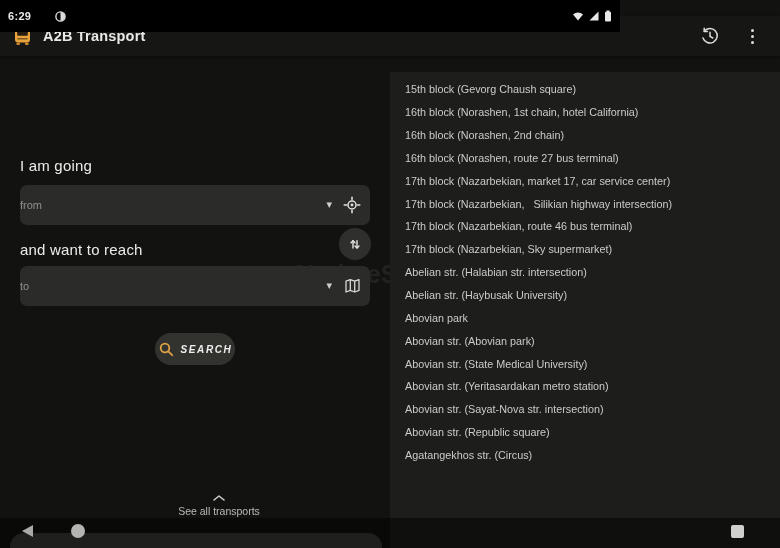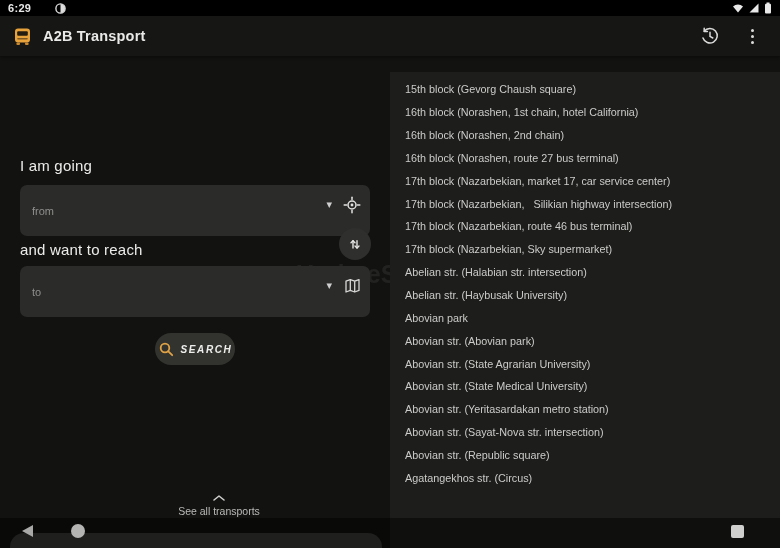--- a/index.html
+++ b/index.html
@@ -3,42 +3,42 @@
 <meta charset="utf-8">
 <style>
   html,body{margin:0;padding:0;background:#000;}
   *{box-sizing:border-box;}
   #screen{
     position:relative;width:780px;height:548px;overflow:hidden;
     font-family:"Liberation Sans", sans-serif;
     background:var(--left-bg,#121210);
   }
   
-  .status-bar{position:absolute;left:0;top:0;width:780px;height:16px;background:#000;
-    display:flex;align-items:center;padding:8px 8px;z-index:40;}
+  .status-bar{position:absolute;left:0;top:0;width:620px;height:16px;background:#000;
+    display:flex;align-items:center;padding:16px 8px;z-index:40;}
   .status-time{color:#e8e8e8;font-size:11px;font-weight:bold;letter-spacing:.3px;}
   .status-notif{margin-left:24px;}
   .status-right{margin-left:auto;display:flex;align-items:center;gap:4px;}
   
   .app-bar{position:absolute;left:0;top:16px;width:780px;height:40px;background:var(--appbar-bg,#161614);
     display:flex;align-items:center;padding:2px 12px;z-index:30;box-shadow:0 1px 3px rgba(0,0,0,.45);}
   .app-title{color:#e9e9e7;font-size:14.5px;font-weight:bold;margin-left:10px;letter-spacing:.2px;}
   .app-actions{margin-left:auto;display:flex;align-items:center;gap:18px;padding-right:4px;}
   .icon-btn{width:24px;height:24px;display:flex;align-items:center;justify-content:center;cursor:pointer;}
   .kebab{display:flex;flex-direction:column;gap:3px;}
   .kebab i{width:3px;height:3px;border-radius:50%;background:#dcdcdc;display:block;}
   
   .left-pane{position:absolute;left:0;top:56px;width:390px;height:492px;background:var(--left-bg,#121210);overflow:hidden;}
   .right-pane{position:absolute;left:390px;top:72px;width:390px;height:492px;background:var(--right-bg,#1d1d1b);overflow:hidden;}
   
   .form-label{position:absolute;left:20px;color:#ececea;font-size:15px;font-weight:normal;letter-spacing:.2px;}
   .going-label{top:101px;}
   .reach-label{top:185px;}
-  .field{position:absolute;left:20px;width:350px;height:51px;background:var(--field-bg,#2b2b29);
-    border-radius:7px;display:flex;align-items:center;padding:0 12px;cursor:pointer;}
+  .field{position:absolute;left:20px;width:350px;height:40px;background:var(--field-bg,#2b2b29);
+    border-radius:7px;display:flex;align-items:center;padding:0 0;cursor:pointer;}
   .from-field{top:129px;}
   .to-field{top:210px;}
   .field-placeholder{color:#8f8f8d;font-size:11px;}
   .field-caret{position:absolute;right:38px;color:#cfcfcf;font-size:11px;top:13px;}
   .field-trailing{position:absolute;right:8px;top:10px;width:20px;height:20px;
     display:flex;align-items:center;justify-content:center;cursor:pointer;}
   .swap-btn{position:absolute;left:339px;top:172px;width:32px;height:32px;border-radius:50%;
     background:#2f2f2d;display:flex;align-items:center;justify-content:center;cursor:pointer;}
   .search-btn{position:absolute;left:155px;top:277px;width:80px;height:32px;border-radius:16px;
     background:#32322f;display:flex;align-items:center;justify-content:center;gap:6px;cursor:pointer;}
@@ -209,21 +209,20 @@
         <div class="stop-row"><span>17th block (Nazarbekian, Sky supermarket)</span></div>
 
         <div class="stop-row"><span>Abelian str. (Halabian str. intersection)</span></div>
 
         <div class="stop-row"><span>Abelian str. (Haybusak University)</span></div>
 
         <div class="stop-row"><span>Abovian park</span></div>
 
         <div class="stop-row"><span>Abovian str. (Abovian park)</span></div>
 
-        <div class="stop-row"><span>Abovian str. (State Agrarian University)</span></div>
 
         <div class="stop-row"><span>Abovian str. (State Medical University)</span></div>
 
         <div class="stop-row"><span>Abovian str. (Yeritasardakan metro station)</span></div>
 
         <div class="stop-row"><span>Abovian str. (Sayat-Nova str. intersection)</span></div>
 
 
         <div class="stop-row"><span>Abovian str. (Republic square)</span></div>
 

